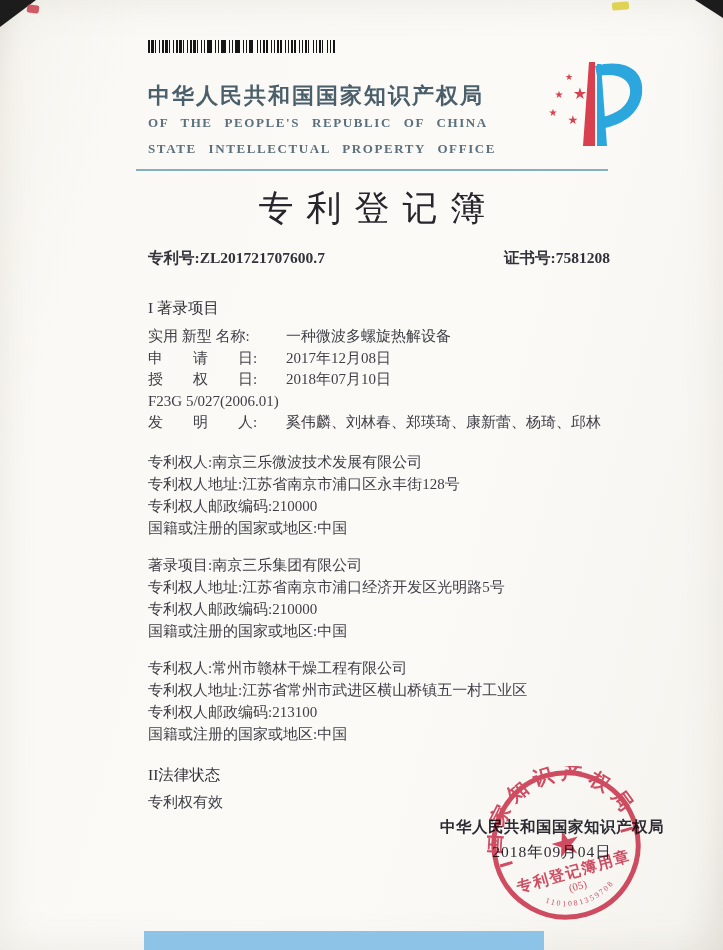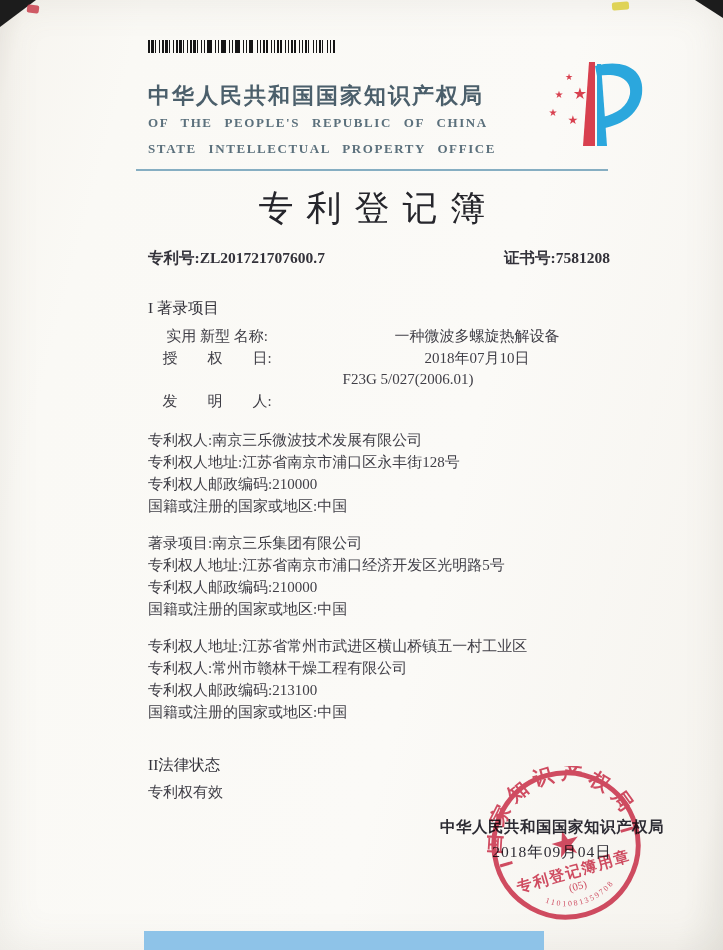--- a/index.html
+++ b/index.html
@@ -22,29 +22,29 @@
   .content{position:absolute;left:148px;top:82px;width:520px;}
   .agency-cn{font-size:22px;font-weight:700;letter-spacing:2px;color:#4b5f6b;line-height:28px;}
   .agency-en{font-size:13px;font-weight:700;letter-spacing:1.6px;word-spacing:7px;color:#5b707c;line-height:26px;}
   .rule{margin:7px 0 0 -12px;width:472px;height:2px;background:#86aec2;}
   .doc-title{margin:16px 0 0 -12px;width:472px;text-align:center;font-size:35px;font-weight:400;letter-spacing:13px;color:#26262c;line-height:44px;text-indent:13px;}
   .numbers{display:flex;justify-content:space-between;width:462px;margin-top:16px;font-size:15.5px;font-weight:700;color:#33323a;line-height:22px;gap:40px;}
 
   
   .sec-heading{margin-top:29px;font-size:15.5px;font-weight:400;color:#33323a;line-height:20px;}
   .biblio{margin-top:8px;font-size:15px;line-height:21.5px;}
-  .biblio-row{display:flex;text-align:center;}
+  .biblio-row{display:flex;}
   .biblio-label{width:138px;flex:none;}
   .biblio-value{flex:1;}
 
   .patentee{margin-top:15px;font-size:15px;line-height:22px;}
   .patentee div{white-space:nowrap;}
   .p1{margin-top:17px;}
 
-  .sec2{margin-top:32px;}
+  .sec2{margin-top:20px;}
   .status{font-size:15px;line-height:26px;margin-top:4px;}
 
   
   .logo{position:absolute;left:543px;top:54px;width:110px;height:100px;}
 
   
   .footer{position:absolute;left:438px;top:816px;width:228px;text-align:center;z-index:2;}
   .footer-agency{font-size:15.5px;font-weight:700;color:#2c2b33;line-height:21px;letter-spacing:.5px;}
   .footer-date{font-size:15.5px;color:#2c2b33;margin-top:5px;letter-spacing:1px;}
   .stamp{position:absolute;left:487px;top:766px;width:158px;height:158px;z-index:3;opacity:.88;mix-blend-mode:multiply;}
@@ -88,48 +88,53 @@
     </div>
 
     <div class="sec-heading">I 著录项目</div>
 
     <div class="biblio">
       <div class="biblio-row">
         <span class="biblio-label">实用 新型 名称:</span>
         <span class="biblio-value">一种微波多螺旋热解设备</span>
       </div>
       <div class="biblio-row">
+        <span class="biblio-label">申　　请　　日:</span>
+        <span class="biblio-value">2017年12月08日</span>
+      </div>
+      <div class="biblio-row">
         <span class="biblio-label">授　　权　　日:</span>
         <span class="biblio-value">2018年07月10日</span>
       </div>
       <div class="biblio-row">
         <span class="biblio-value">F23G 5/027(2006.01)</span>
       </div>
       <div class="biblio-row">
         <span class="biblio-label">发　　明　　人:</span>
+        <span class="biblio-value">奚伟麟、刘林春、郑瑛琦、康新蕾、杨琦、邱林</span>
       </div>
     </div>
 
     <div class="patentee p1">
       <div>专利权人:南京三乐微波技术发展有限公司</div>
       <div>专利权人地址:江苏省南京市浦口区永丰街128号</div>
       <div>专利权人邮政编码:210000</div>
       <div>国籍或注册的国家或地区:中国</div>
     </div>
 
     <div class="patentee">
       <div>著录项目:南京三乐集团有限公司</div>
       <div>专利权人地址:江苏省南京市浦口经济开发区光明路5号</div>
       <div>专利权人邮政编码:210000</div>
       <div>国籍或注册的国家或地区:中国</div>
     </div>
 
     <div class="patentee">
+      <div>专利权人:常州市赣林干燥工程有限公司</div>
       <div>专利权人地址:江苏省常州市武进区横山桥镇五一村工业区</div>
-      <div>专利权人:常州市赣林干燥工程有限公司</div>
       <div>专利权人邮政编码:213100</div>
       <div>国籍或注册的国家或地区:中国</div>
     </div>
 
     <div class="sec-heading sec2">II法律状态</div>
     <div class="status">专利权有效</div>
   </div>
 
   <div class="footer">
     <div class="footer-agency">中华人民共和国国家知识产权局</div>

